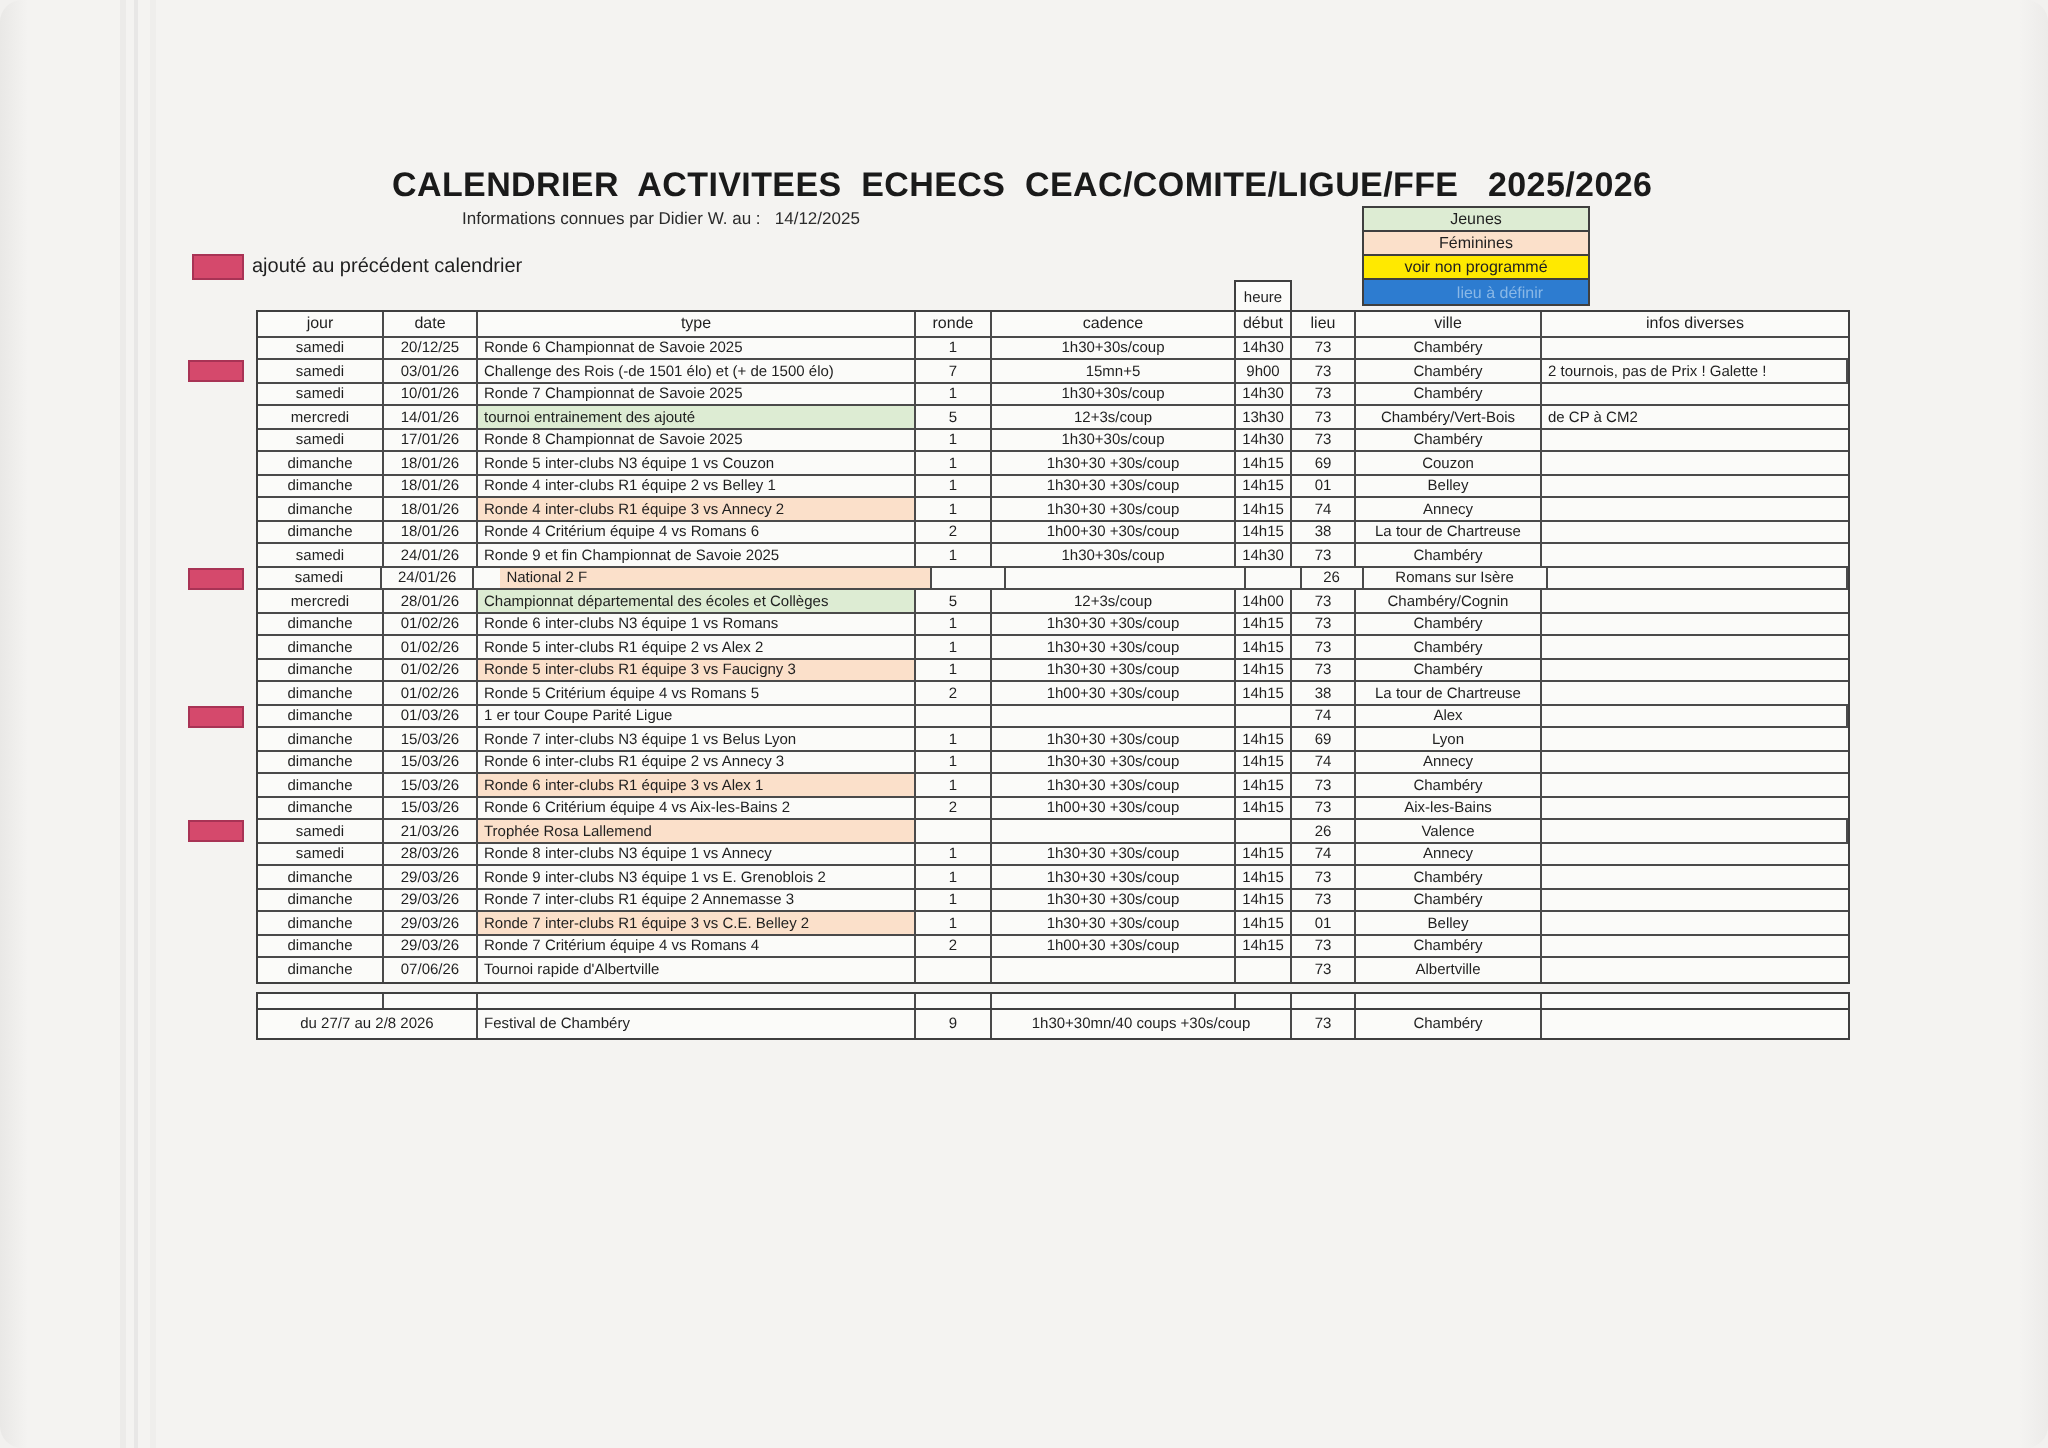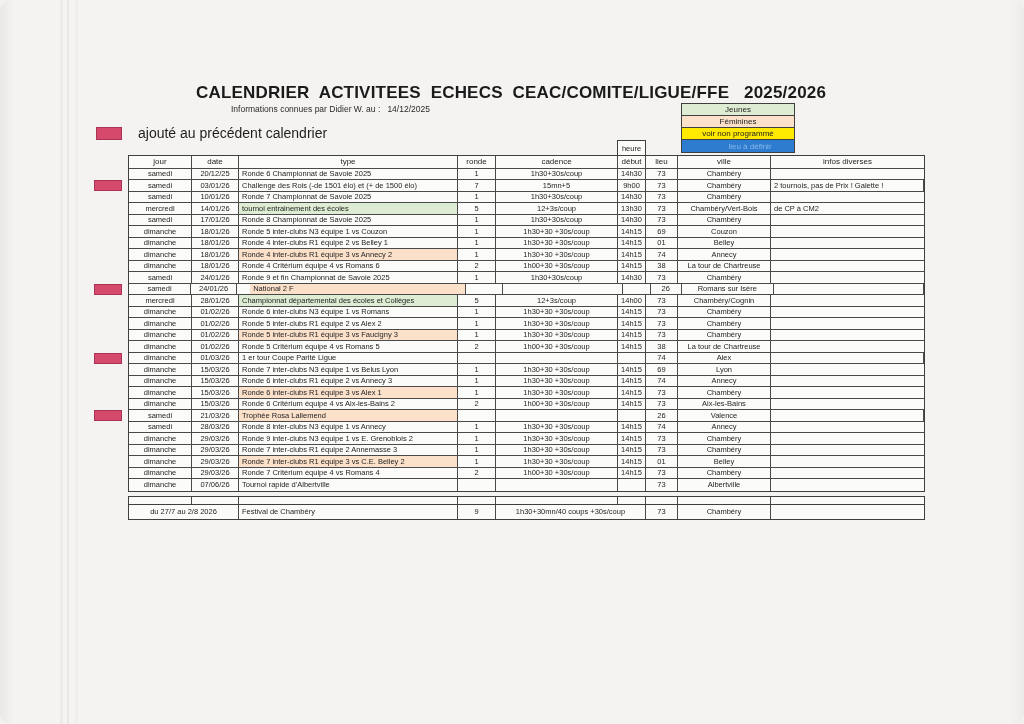--- a/index.html
+++ b/index.html
@@ -16,21 +16,21 @@
   .title{
     position:absolute;left:196px;top:83px;margin:0;
     font-size:17px;font-weight:bold;letter-spacing:0.2px;white-space:pre;color:#1a1a1a;
   }
   .subtitle{
     position:absolute;left:231px;top:104px;
     font-size:8.5px;font-weight:normal;white-space:pre;color:#2a2a2a;
   }
   .added-note{position:absolute;left:96px;top:126px;height:14px;display:flex;align-items:center;}
   .pink-swatch{display:inline-block;width:26px;height:13px;margin-right:4px;}
-  .added-label{font-size:14px;margin-left:12px;}
+  .added-label{font-size:10px;}
 
   .legend{position:absolute;left:681px;top:103px;width:114px;border:1px solid #3f3f3f;box-sizing:border-box;}
   .legend-row{height:12px;border-bottom:1px solid #3f3f3f;box-sizing:border-box;
     display:flex;align-items:center;justify-content:center;font-size:8px;}
   .legend-row:last-child{border-bottom:none;}
 
   .heure-box{
     position:absolute;left:617px;top:140px;width:29px;height:16px;box-sizing:border-box;
     border:1px solid #3f3f3f;background:#fbfbf9;display:flex;align-items:center;justify-content:center;
     font-size:7.5px;
@@ -124,21 +124,21 @@
         <div class="cell c-ronde">1</div>
         <div class="cell c-cadence">1h30+30s/coup</div>
         <div class="cell c-debut">14h30</div>
         <div class="cell c-lieu">73</div>
         <div class="cell c-ville">Chambéry</div>
         <div class="cell c-infos left"></div>
       </div>
       <div class="trow">
         <div class="cell c-jour">mercredi</div>
         <div class="cell c-date">14/01/26</div>
-        <div class="cell c-type left" style="background: rgb(221, 236, 211);">tournoi entrainement des écoles</div>
+        <div class="cell c-type left" style="background: rgb(221, 236, 211);">tournoi entrainement des ajouté</div>
         <div class="cell c-ronde">5</div>
         <div class="cell c-cadence">12+3s/coup</div>
         <div class="cell c-debut">13h30</div>
         <div class="cell c-lieu">73</div>
         <div class="cell c-ville">Chambéry/Vert-Bois</div>
         <div class="cell c-infos left">de CP à CM2</div>
       </div>
       <div class="trow">
         <div class="cell c-jour">samedi</div>
         <div class="cell c-date">17/01/26</div>

